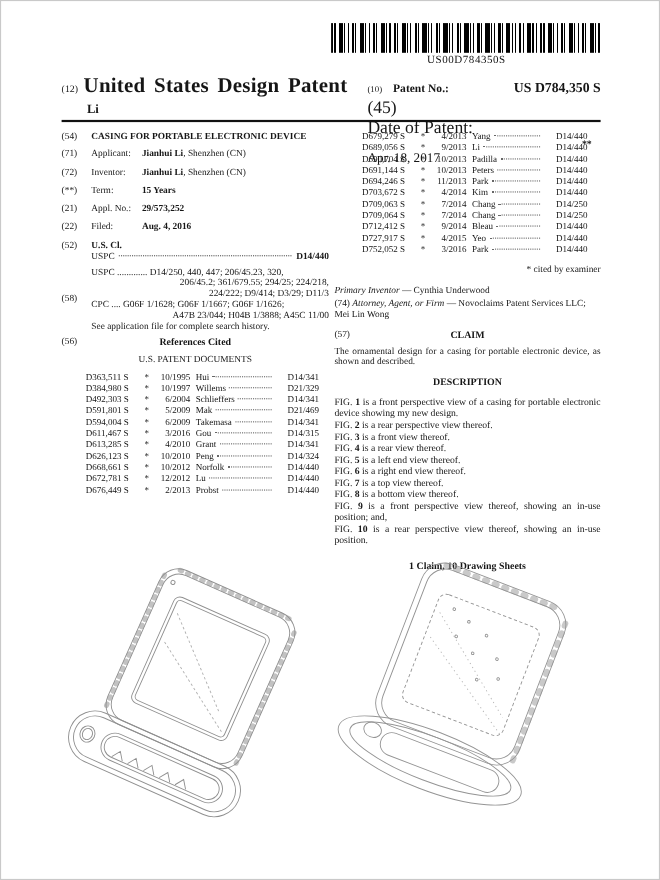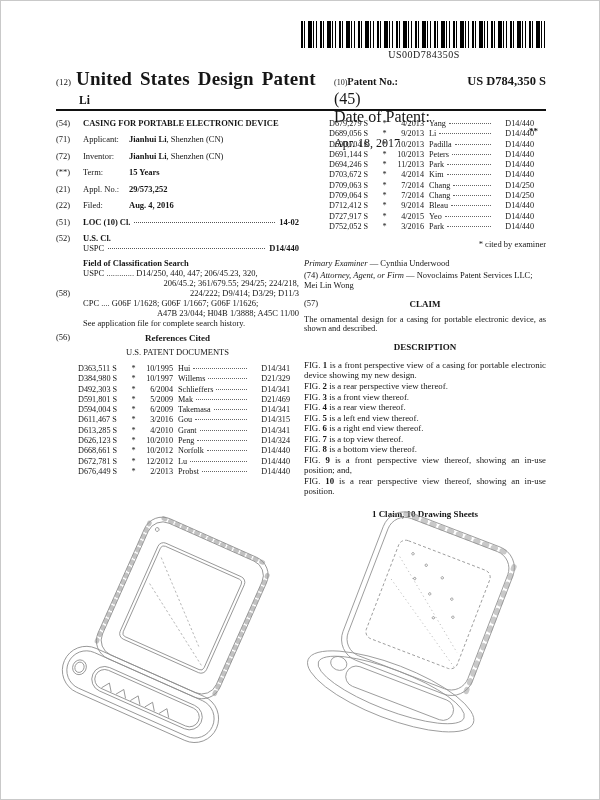--- a/index.html
+++ b/index.html
@@ -20,21 +20,21 @@
         #000 12px 13px, #fff 13px 15px,
         #000 15px 16px, #fff 16px 19px);
   }
   .barcode-text{font-size:10px;letter-spacing:.5px;margin-top:1px;}
   
   .hdr{position:absolute;left:55px;top:67px;width:490px;}
   .hdr-row1{display:flex;align-items:baseline;}
   .kind-code{font-size:9px;margin-right:5px;}
   .main-title{font-size:19px;font-weight:bold;word-spacing:3px;letter-spacing:.2px;white-space:nowrap;}
   .hdr-right{margin-left:auto;display:flex;align-items:baseline;width:212px;}
-  .hdr-right .code{font-size:8px;margin-right:0;text-align:right;}
+  .hdr-right .code{font-size:8px;margin-right:10px;text-align:right;}
   .hdr-right .lbl{font-size:10.5px;font-weight:bold;white-space:nowrap;}
   .hdr-right .val{margin-left:auto;font-size:12.5px;font-weight:bold;white-space:nowrap;}
   .hdr-row2{display:flex;align-items:baseline;margin-top:0px;}
   .surname{font-size:11.5px;font-weight:bold;margin-left:23px;}
   .stars{font-size:9px;font-weight:bold;margin:0 8px 0 auto;}
   .hdr-row2 .hdr-right2{margin-left:auto;display:flex;align-items:baseline;width:212px;flex-direction:column;}
   .hdr-rule{position:absolute;left:55px;top:108px;width:490px;height:2px;background:#111;}
   
   .col{position:absolute;top:118px;width:243px;font-size:8.5px;line-height:1.17;}
   .col-left{left:55px;}
@@ -132,45 +132,36 @@
     <div class="item">
       <span class="code-cell">(21)</span>
       <span class="body-cell"><span class="lblw">Appl. No.:</span><span class="bold">29/573,252</span></span>
     </div>
 
     <div class="item">
       <span class="code-cell">(22)</span>
       <span class="body-cell"><span class="lblw">Filed:</span><span class="bold">Aug. 4, 2016</span></span>
     </div>
 
-    <div class="item">
-      <span class="code-cell">(51)</span>
-      <span class="body-cell leader-row">
-          <span class="bold">LOC (10) Cl.</span>
-          <span class="leader"></span>
-          <span class="bold">14-02</span>
-        </span>
-    </div>
 
     <div class="item" style="margin-bottom:5px;">
       <span class="code-cell">(52)</span>
       <span class="body-cell">
         <div class="bold">U.S. Cl.</div>
         <div class="leader-row">
             <span>USPC</span>
             <span class="leader"></span>
             <span class="bold">D14/440</span>
           </div>
       </span>
     </div>
 
     <div class="item" style="margin-bottom:4px;align-items:center;">
       <span class="code-cell">(58)</span>
       <span class="body-cell">
-        <div class="bold">Field of Classification Search</div>
         <div class="fs-lines">
           <div>USPC ............. D14/250, 440, 447; 206/45.23, 320,</div>
           <div class="alr">206/45.2; 361/679.55; 294/25; 224/218,</div>
           <div class="alr">224/222; D9/414; D3/29; D11/3</div>
           <div>CPC .... G06F 1/1628; G06F 1/1667; G06F 1/1626;</div>
           <div class="alr">A47B 23/044; H04B 1/3888; A45C 11/00</div>
           <div>See application file for complete search history.</div>
         </div>
       </span>
     </div>
@@ -363,21 +354,21 @@
         <span class="r-star">*</span>
         <span class="r-date">3/2016</span>
         <span class="r-name">Park</span>
         <span class="r-dots"></span>
         <span class="r-cls">D14/440</span>
       </div>
       </div>
 
     <div class="cited">* cited by examiner</div>
 
-    <div class="exam-line"><span class="ital">Primary Examiner</span><span> — Cynthia Underwood</span></div>
+    <div class="exam-line"><span class="ital">Primary Inventor</span><span> — Cynthia Underwood</span></div>
 
     <div class="atty-line"><span>(74)</span> <span class="ital">Attorney, Agent, or Firm</span><span> — Novoclaims Patent Services LLC; Mei Lin Wong</span></div>
 
     <div class="sec-head-row">
       <span class="code-abs">(57)</span>
       <div class="sec-head">CLAIM</div>
     </div>
     <div class="claim-text">The ornamental design for a casing for portable electronic device, as shown and described.</div>
 
     <div class="desc-head">DESCRIPTION</div>

